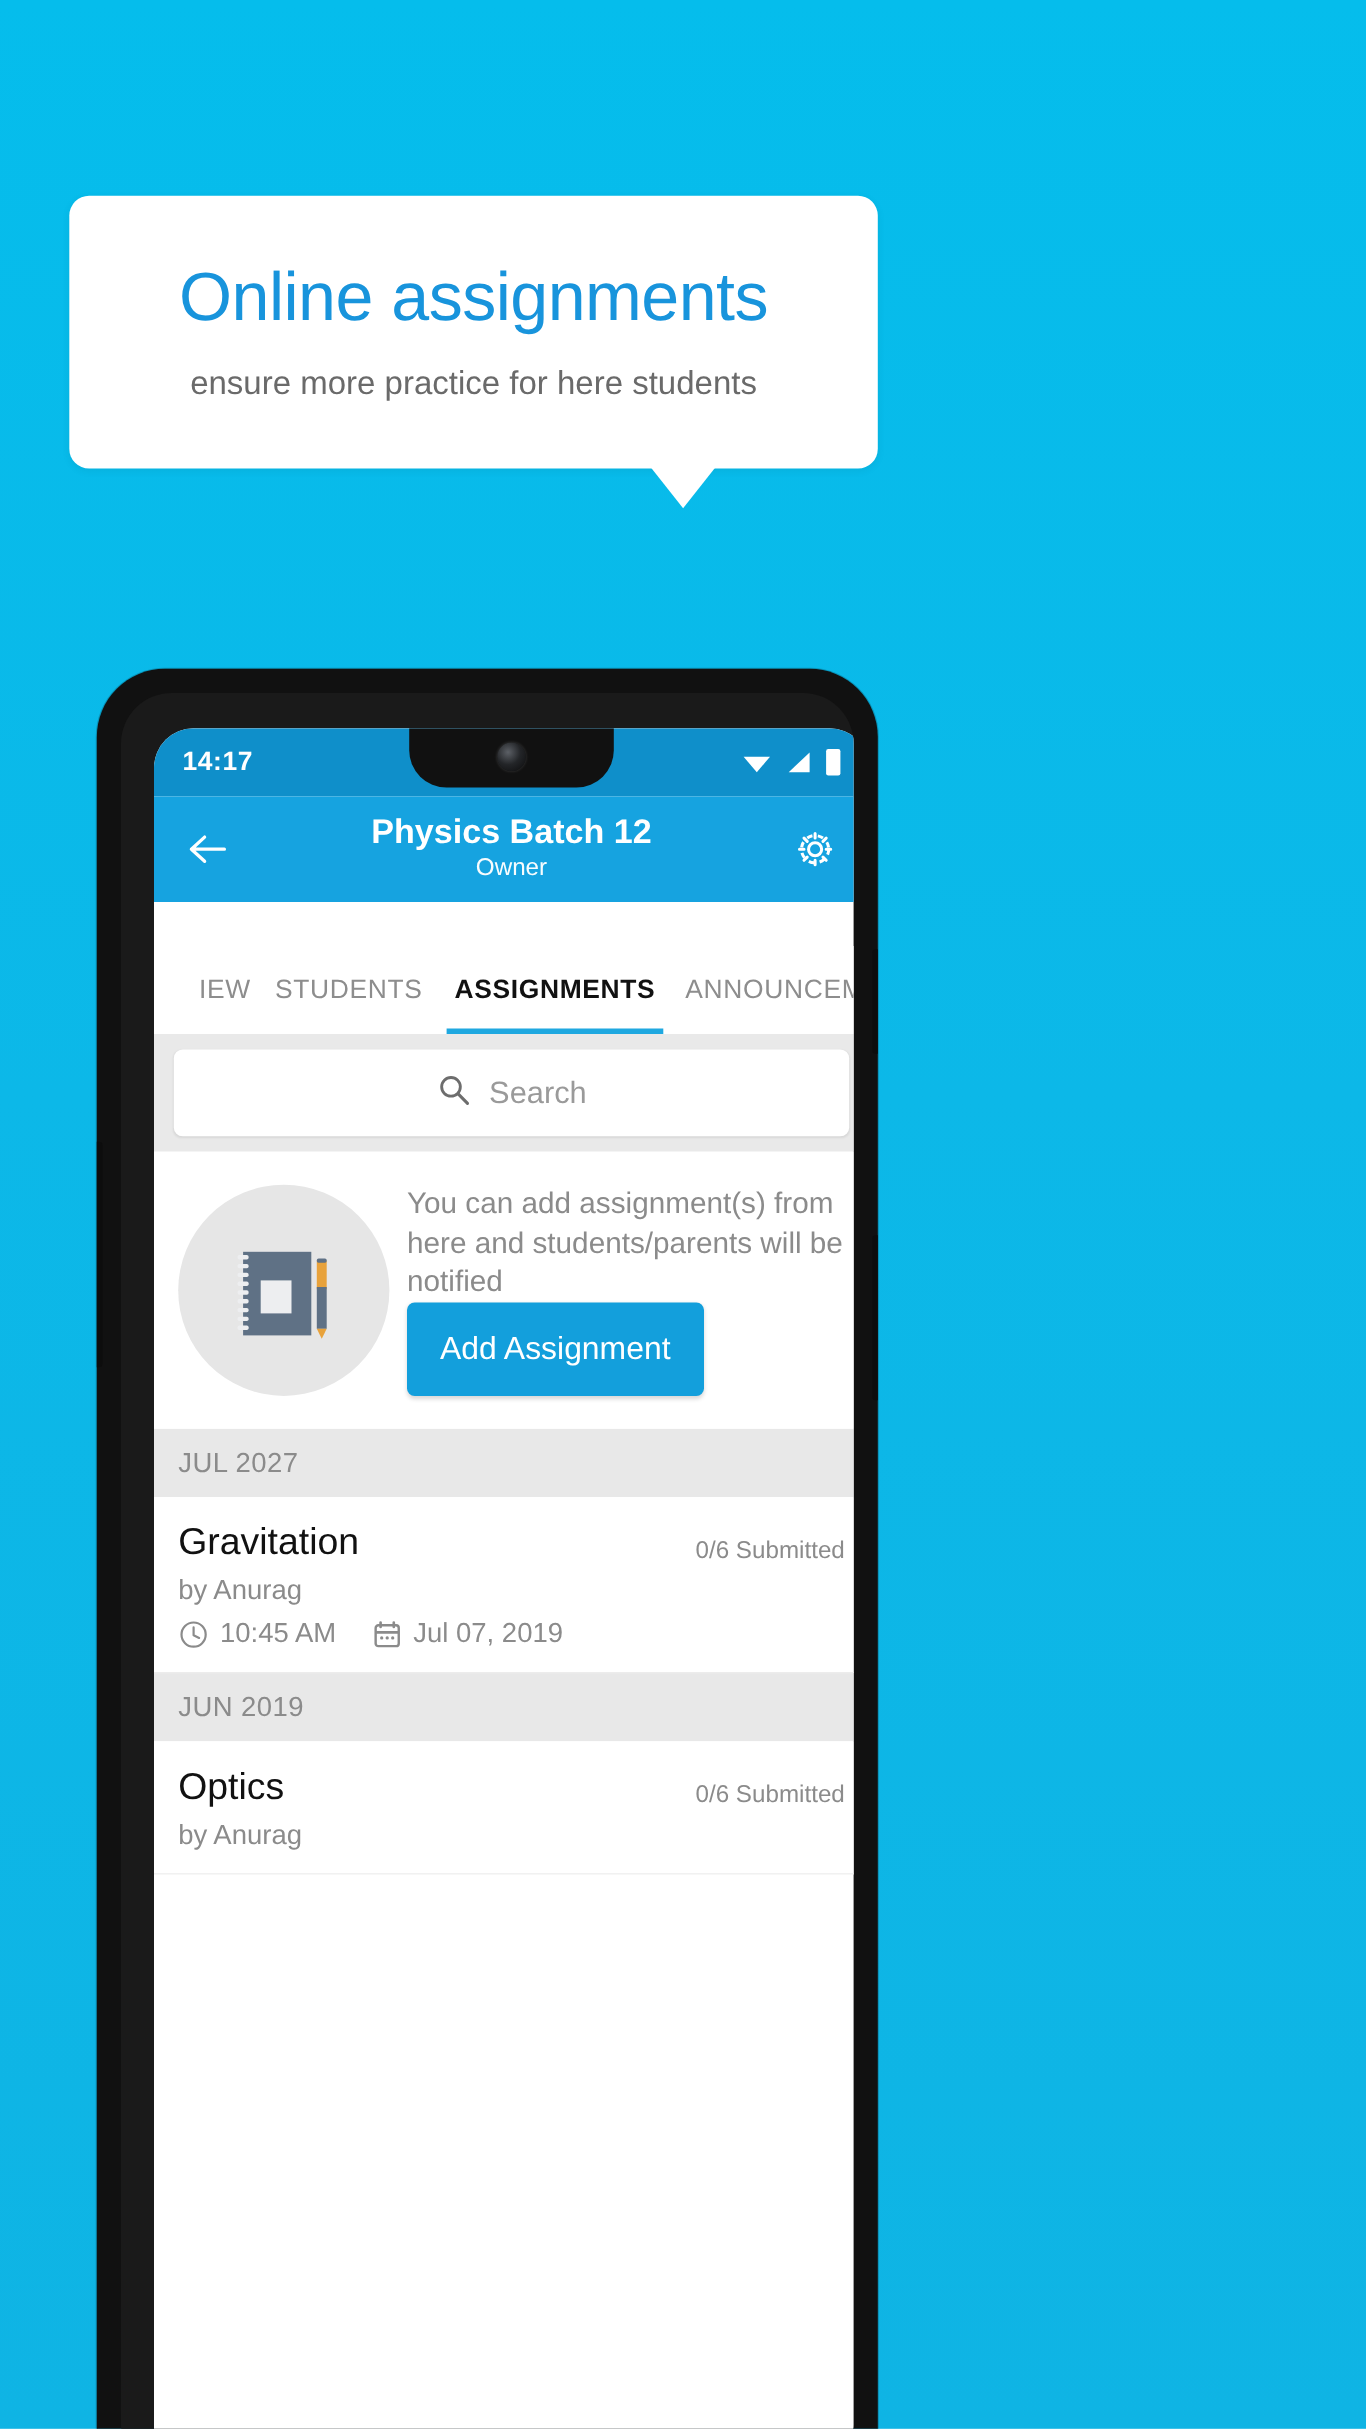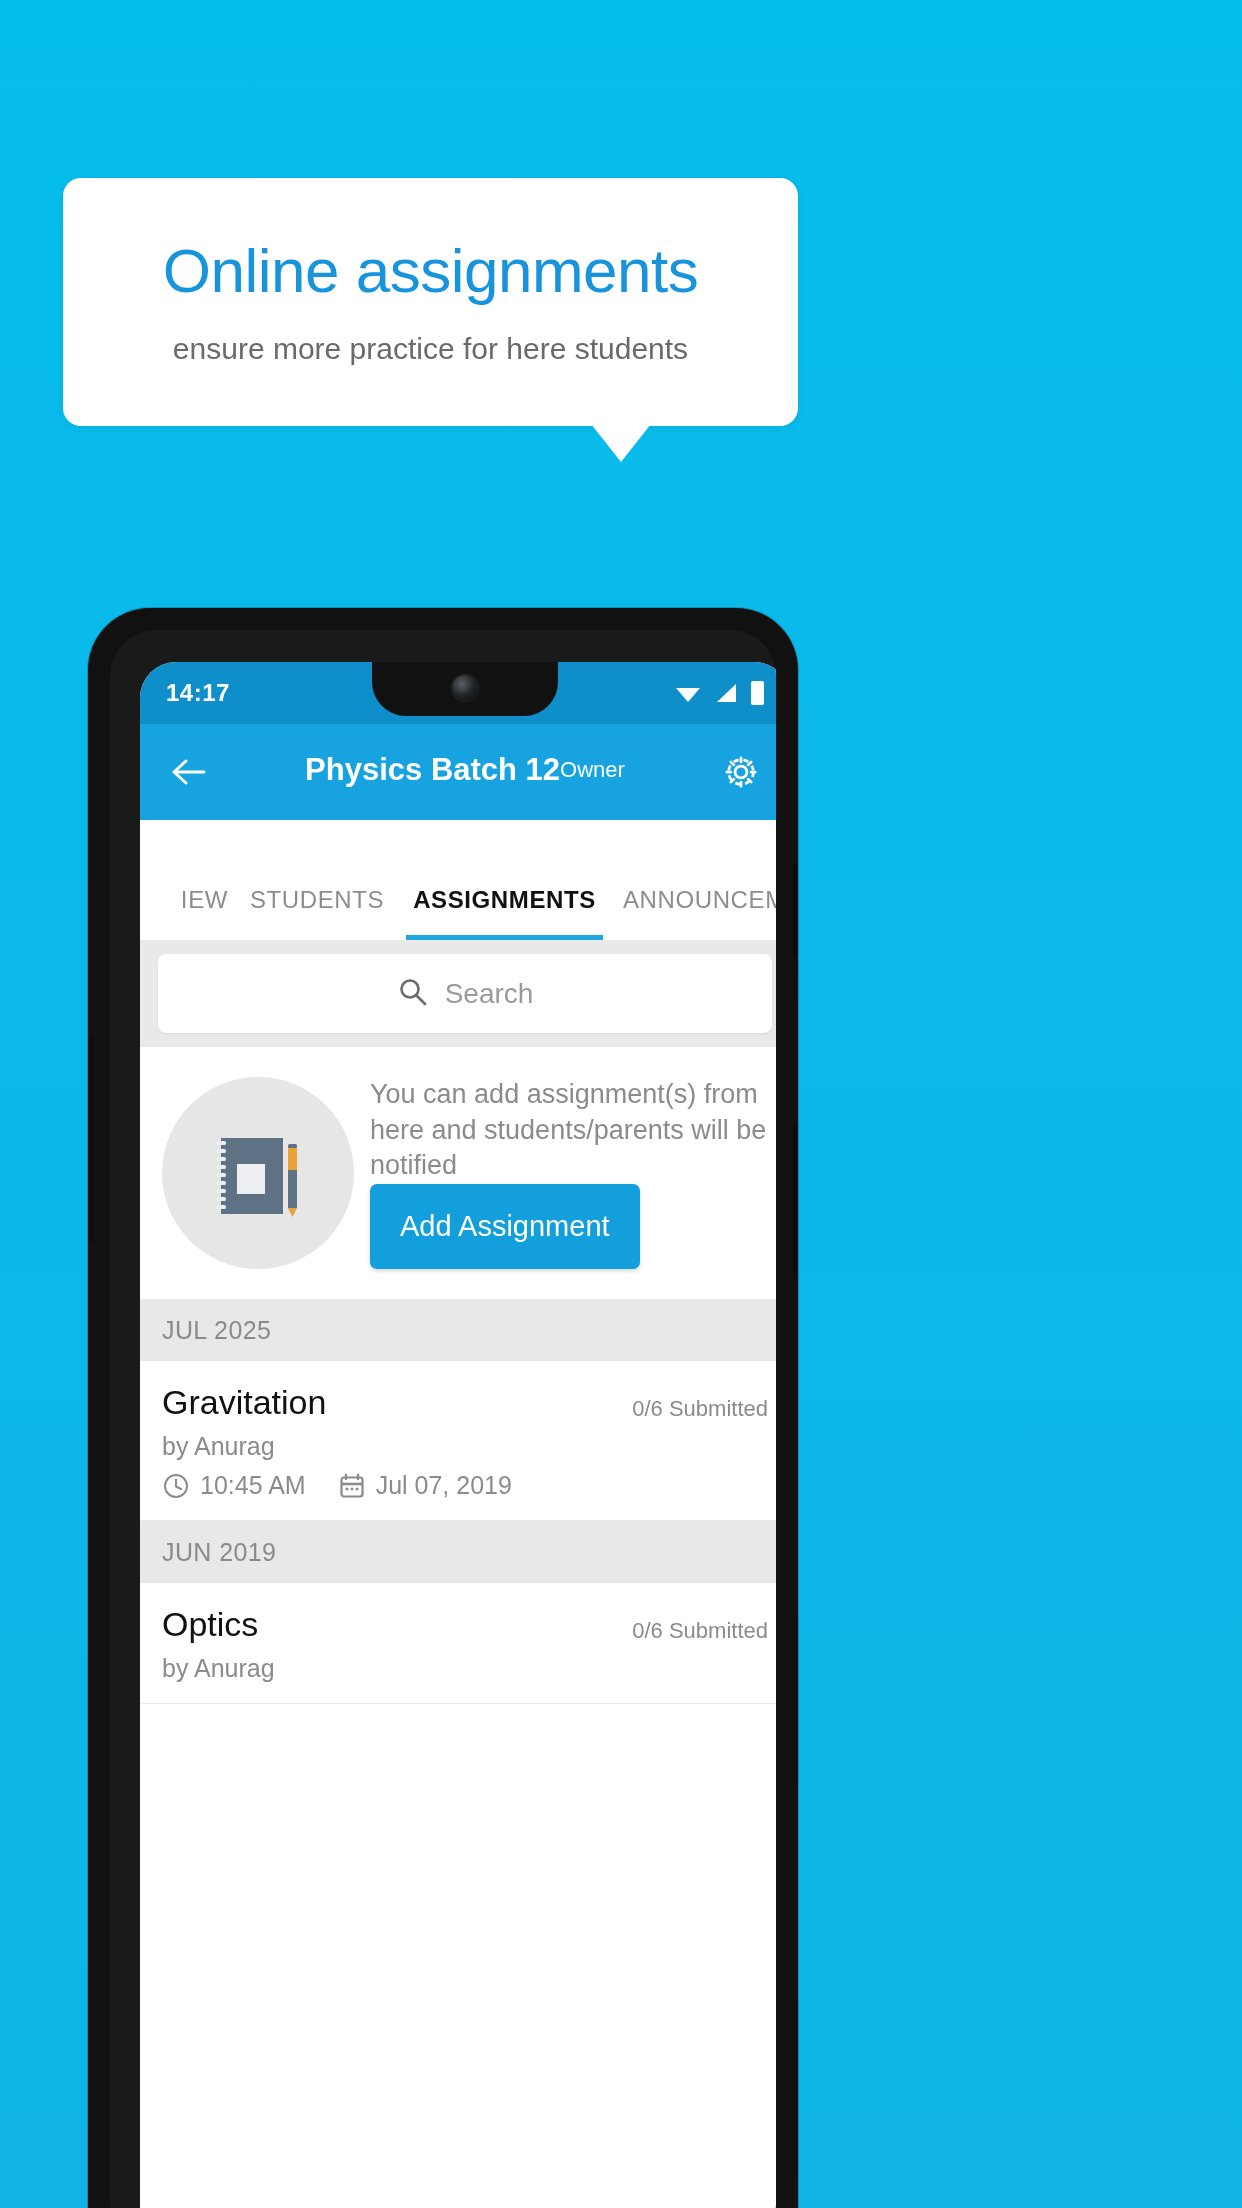--- a/index.html
+++ b/index.html
@@ -145,21 +145,21 @@
     align-items: center;
     padding: 0 22px;
     position: relative;
   }
   .appbar-back {
     width: 54px; height: 54px;
     display: flex; align-items: center; justify-content: center;
   }
   .appbar-titles {
     flex: 1;
-    display: flex; flex-direction: row;
+    display: flex; flex-direction: column;
     align-items: center; justify-content: center;
     margin-top: -4px;
   }
   .appbar-title {
     color: #ffffff;
     font-size: 31px;
     font-weight: 700;
     line-height: 1.15;
     white-space: nowrap;
   }
@@ -427,21 +427,21 @@
             <path d="M89 94 L98 94 L93.5 103 Z" fill="#e8a23b"></path>
           </svg>
         </div>
         <div class="empty-right">
           <div class="empty-text">You can add assignment(s) from here and students/parents will be notified</div>
           <button class="add-btn">Add Assignment</button>
         </div>
       </div>
 
       <div class="month-head">
-        <span>JUL 2025</span>
+        <span>JUL 2027</span>
       </div>
       <div class="assign-row">
         <div class="assign-top">
           <span class="assign-title">Gravitation</span>
           <span class="assign-count">0/6 Submitted</span>
         </div>
         <div class="assign-by">by Anurag</div>
         <div class="assign-meta">
           <span class="meta-ic">
             <svg width="28" height="28" viewBox="0 0 28 28">

